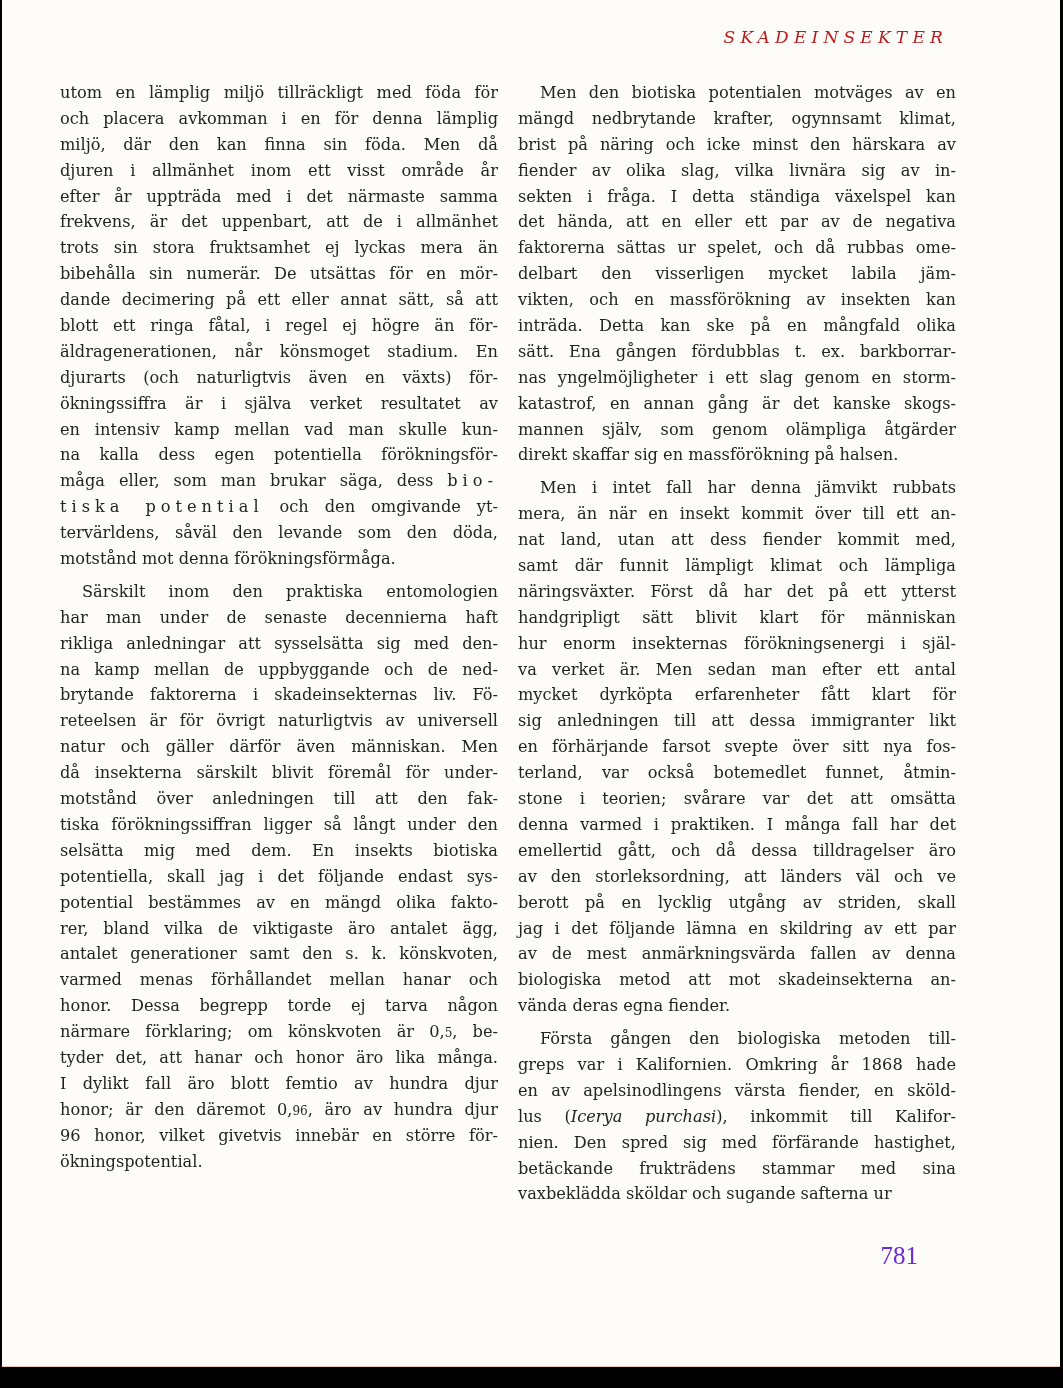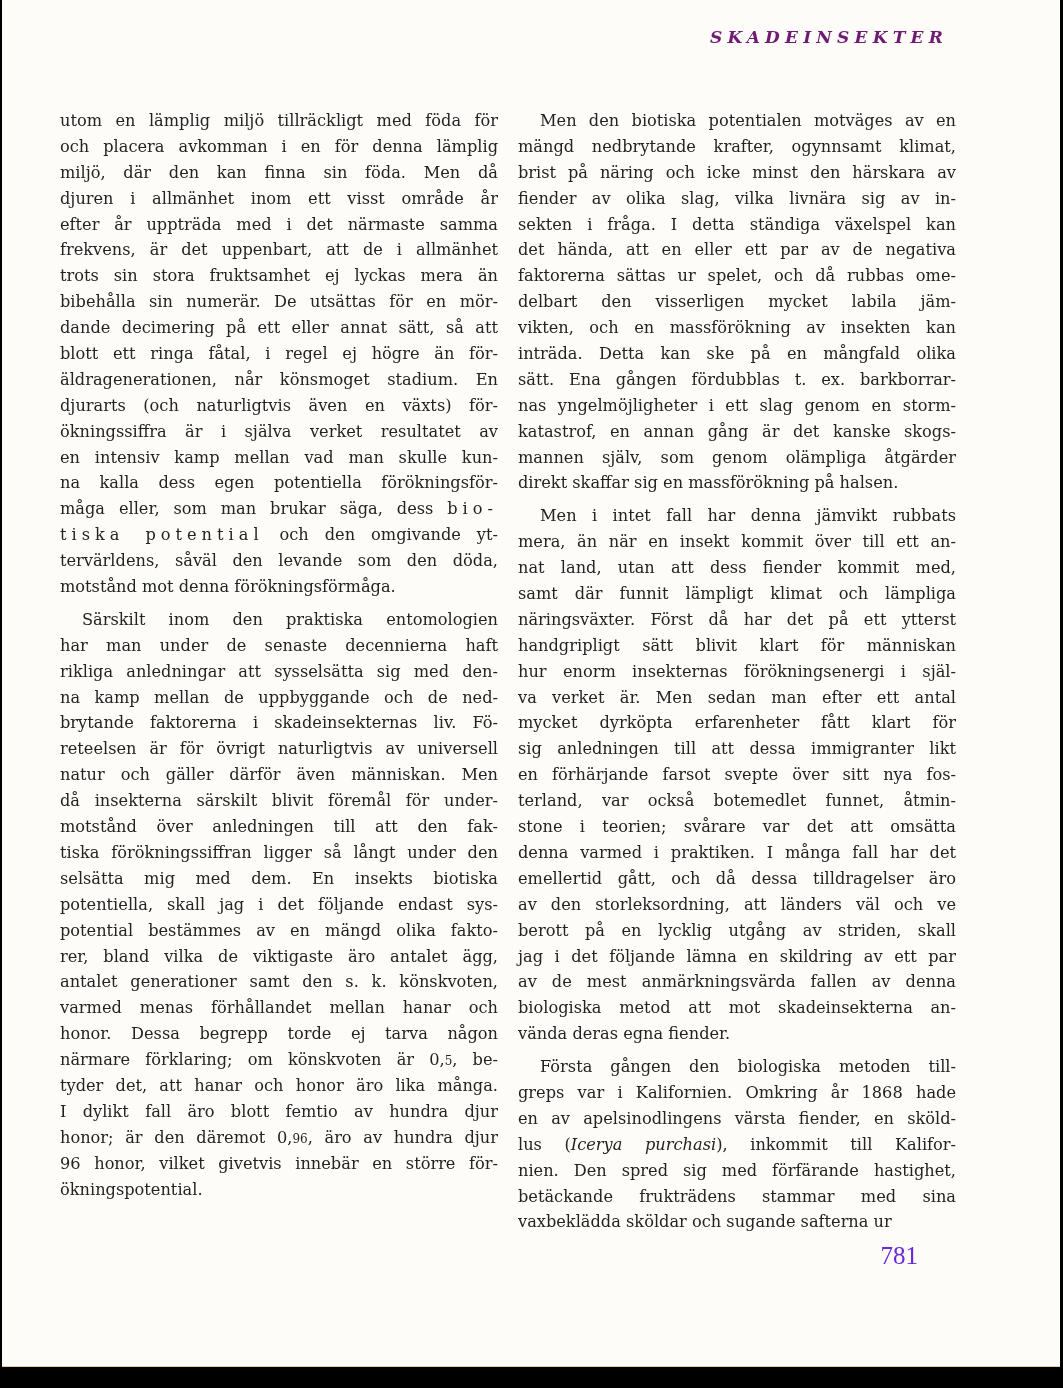--- a/index.html
+++ b/index.html
@@ -10,27 +10,26 @@
     color: #222;
   }
   .page {
     position: absolute; left: 2px; top: 0; width: 1058px; height: 1366px;
     background: #fdfcf8;
     border-bottom: 1px solid #e9c9a8;
   }
   .running-head {
     position: absolute; top: 27px; right: 112px;
     font-family: "DejaVu Serif", "Liberation Serif", serif;
-    font-style: italic; font-size: 17px; letter-spacing: 5.2px; color: #701a75; font-weight: bold;
+    font-style: italic; font-size: 17px; letter-spacing: 5.2px; color: #b91c1c;
   }
   .column {
     position: absolute; top: 80px; width: 438px;
     font-size: 16.2px; line-height: 25.9px; text-align: justify;
     color: #232323;
-    margin-top: 28px;
   }
   .col-left { left: 58px; }
   .col-right { left: 516px; }
   .line {
     display: block; white-space: nowrap;
     text-align-last: justify; text-align: justify;
     height: 25.9px;
   }
   .line.last { text-align-last: left; }
   .line.indent { padding-left: 22px; }

